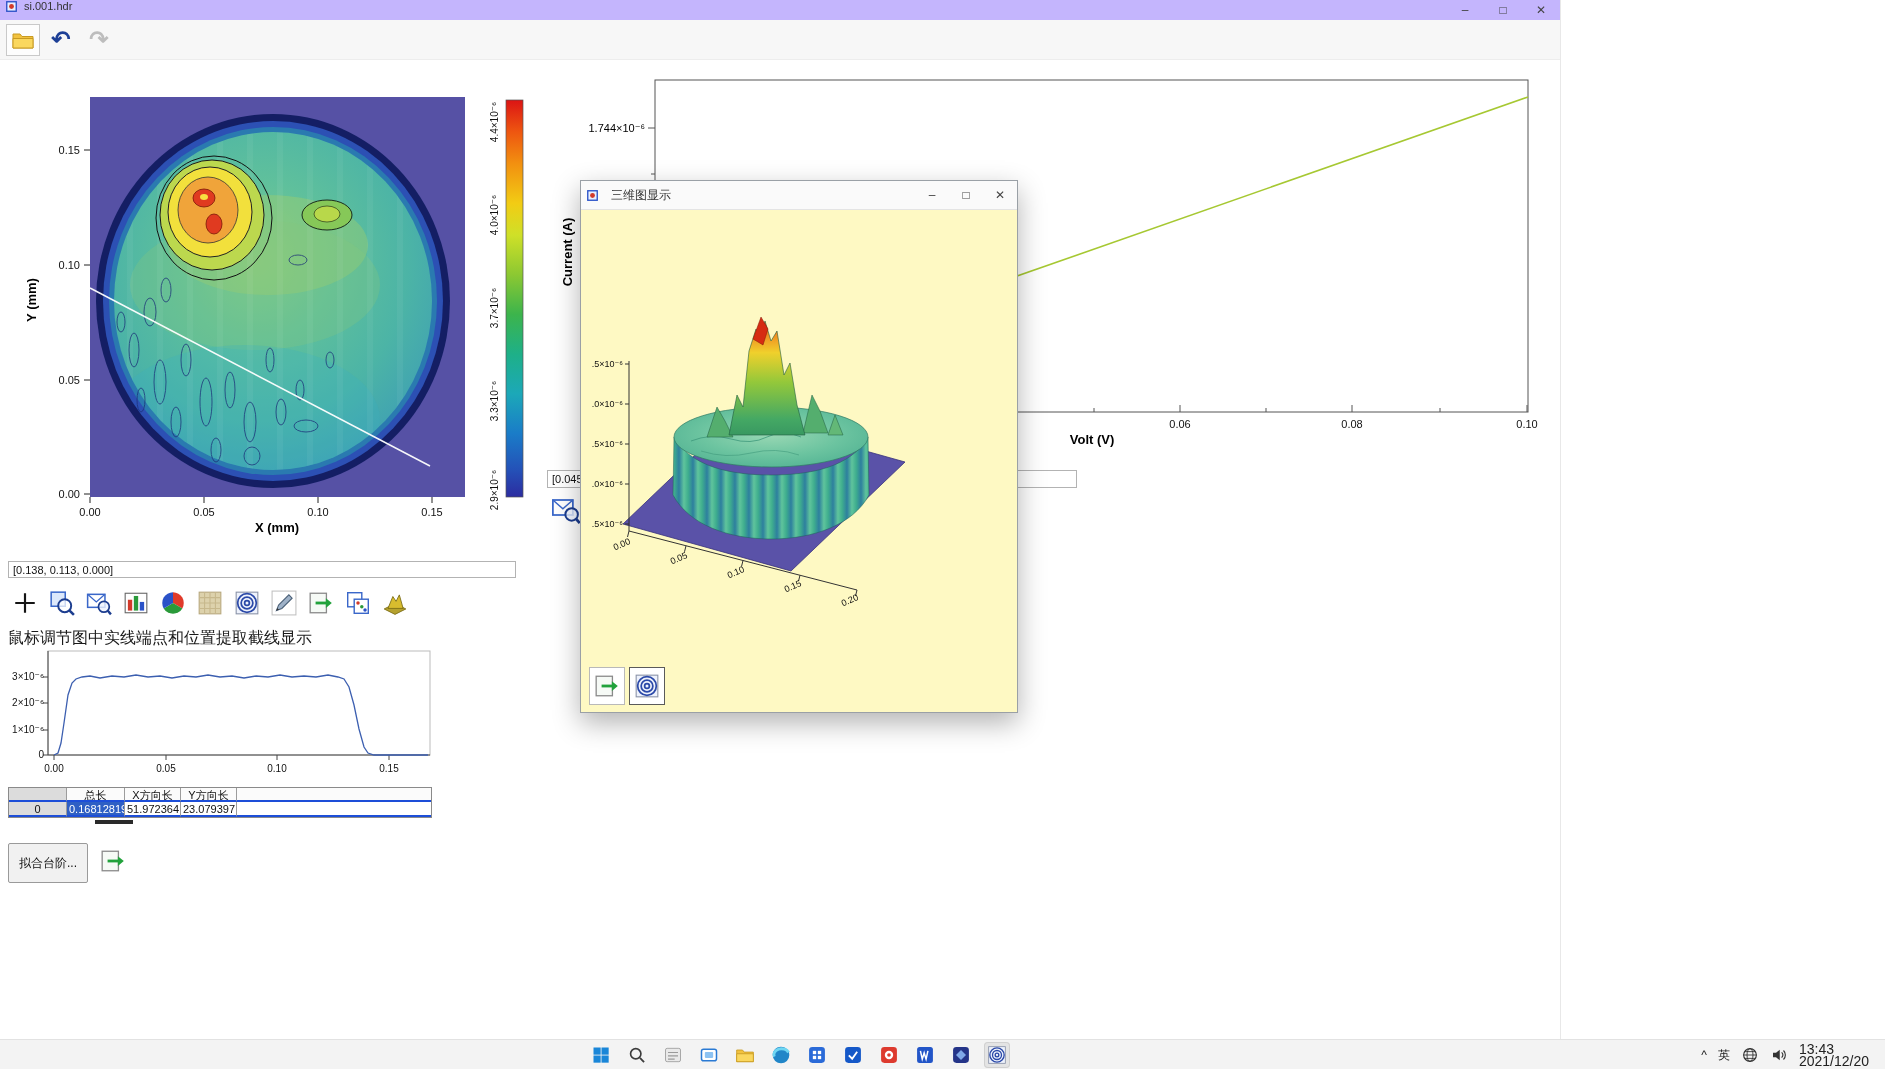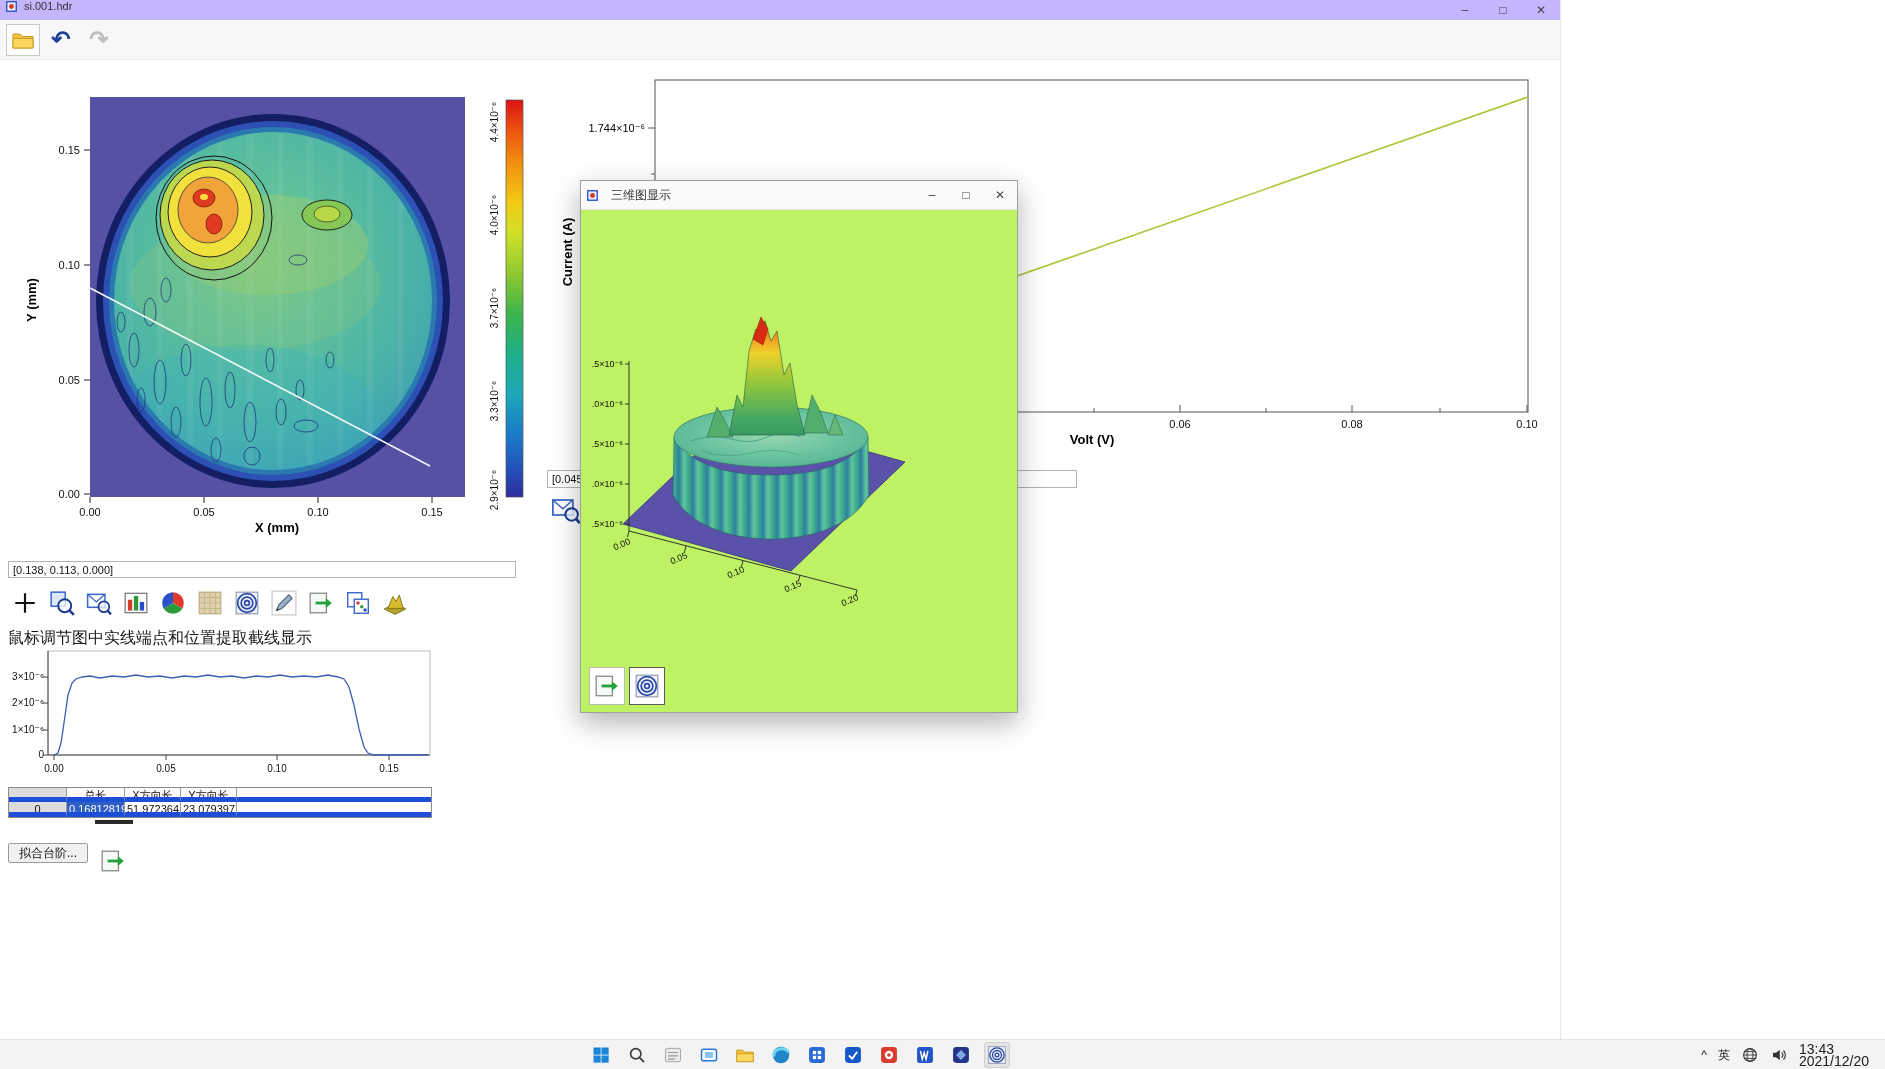--- a/index.html
+++ b/index.html
@@ -26,30 +26,30 @@
   .readout{background:#fff;border:1px solid #b3b3b3;font-size:11px;color:#111;display:flex;align-items:center;
            padding-left:4px;box-sizing:border-box}
   .tool-row{position:absolute;display:flex;gap:3px;align-items:center}
   .tool-btn{width:34px;height:36px;display:flex;align-items:center;justify-content:center;background:transparent;border:1px solid transparent;padding:0}
   .hint{position:absolute;font-size:16px;color:#1a1a1a}
 
   
   .mtable{position:absolute;left:8px;top:787px;width:424px;border:1px solid #8a8a8a;font-size:11px;background:#fff;box-sizing:border-box}
   .trow{display:flex;height:15px;line-height:15px}
   .trow.head{height:14px;line-height:14px;background:#fbfbfb}
-  .tcell{border-right:1px solid #9c9c9c;border-bottom:5px solid #1d4ed8;padding:0 2px;box-sizing:border-box;overflow:hidden;white-space:nowrap;text-align:center}
+  .tcell{border-right:1px solid #9c9c9c;border-bottom:2px solid #1d4ed8;padding:0 2px;box-sizing:border-box;overflow:hidden;white-space:nowrap;text-align:center}
   .c0{width:58px;background:#dcdcdc}
   .c1{width:58px}.c2{width:56px}.c3{width:56px}
   .cf{flex:1;border-right:none}
   .sel{background:#2e5fc4;color:#fff}
-  .fit-btn{position:absolute;left:8px;top:843px;width:80px;height:20px;background:#f1f1f1;border:1px solid #9a9a9a;
+  .fit-btn{position:absolute;left:8px;top:843px;width:80px;height:40px;background:#f1f1f1;border:1px solid #9a9a9a;
            border-radius:2px;font-size:12px;color:#111;font-family:"Liberation Sans","DejaVu Sans",sans-serif}
 
   
-  .dialog{position:absolute;left:580px;top:180px;width:436px;height:531px;background:#bef264;border:1px solid #9aa0a6;
+  .dialog{position:absolute;left:580px;top:180px;width:436px;height:531px;background:#fef9c3;border:1px solid #9aa0a6;
           box-shadow:0 10px 26px rgba(0,0,0,.3);z-index:50}
   .dlg-titlebar{position:absolute;left:0;top:0;width:100%;height:28px;background:#fafafa;border-bottom:1px solid #e4e4e4;display:flex;align-items:center}
   .dlg-title{font-size:12px;color:#333;margin-left:6px}
   .dlg-controls{position:absolute;right:0;top:0;height:28px;display:flex}
   .dlg-btn{width:34px;height:28px;display:flex;align-items:center;justify-content:center;font-size:12px;color:#444}
   .dlg-readout{position:absolute;left:2px;top:460px;width:430px;height:19px}
   .dlg-tools{position:absolute;left:8px;top:486px;display:flex;gap:4px}
   .dlg-tool{width:36px;height:38px;background:#fff;border:1px solid #b9b9b9;display:flex;align-items:center;justify-content:center;padding:0}
   .dlg-tool.selected{border:1px solid #5a5a5a}
 

